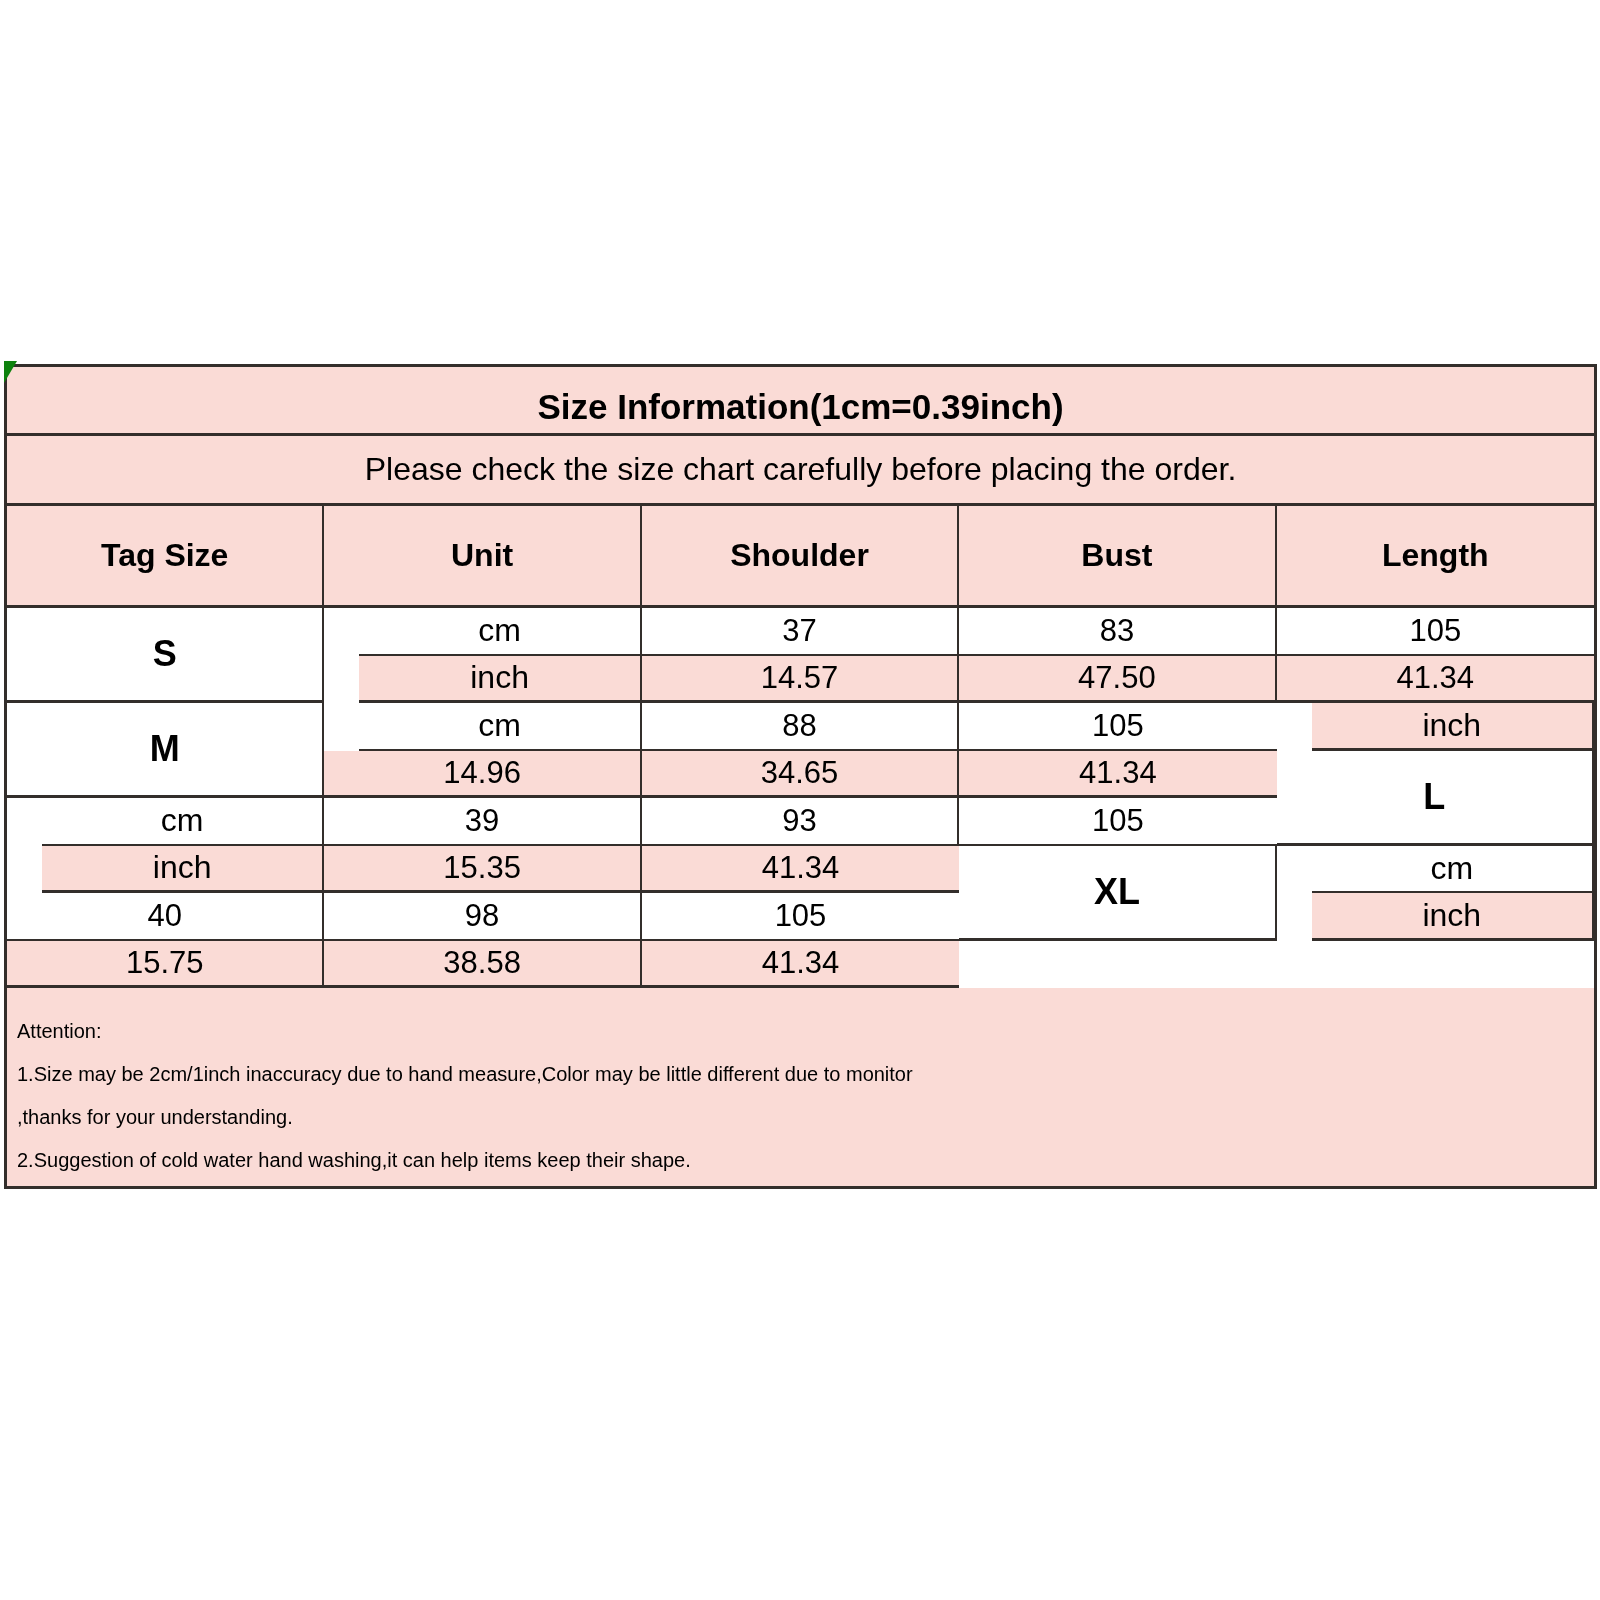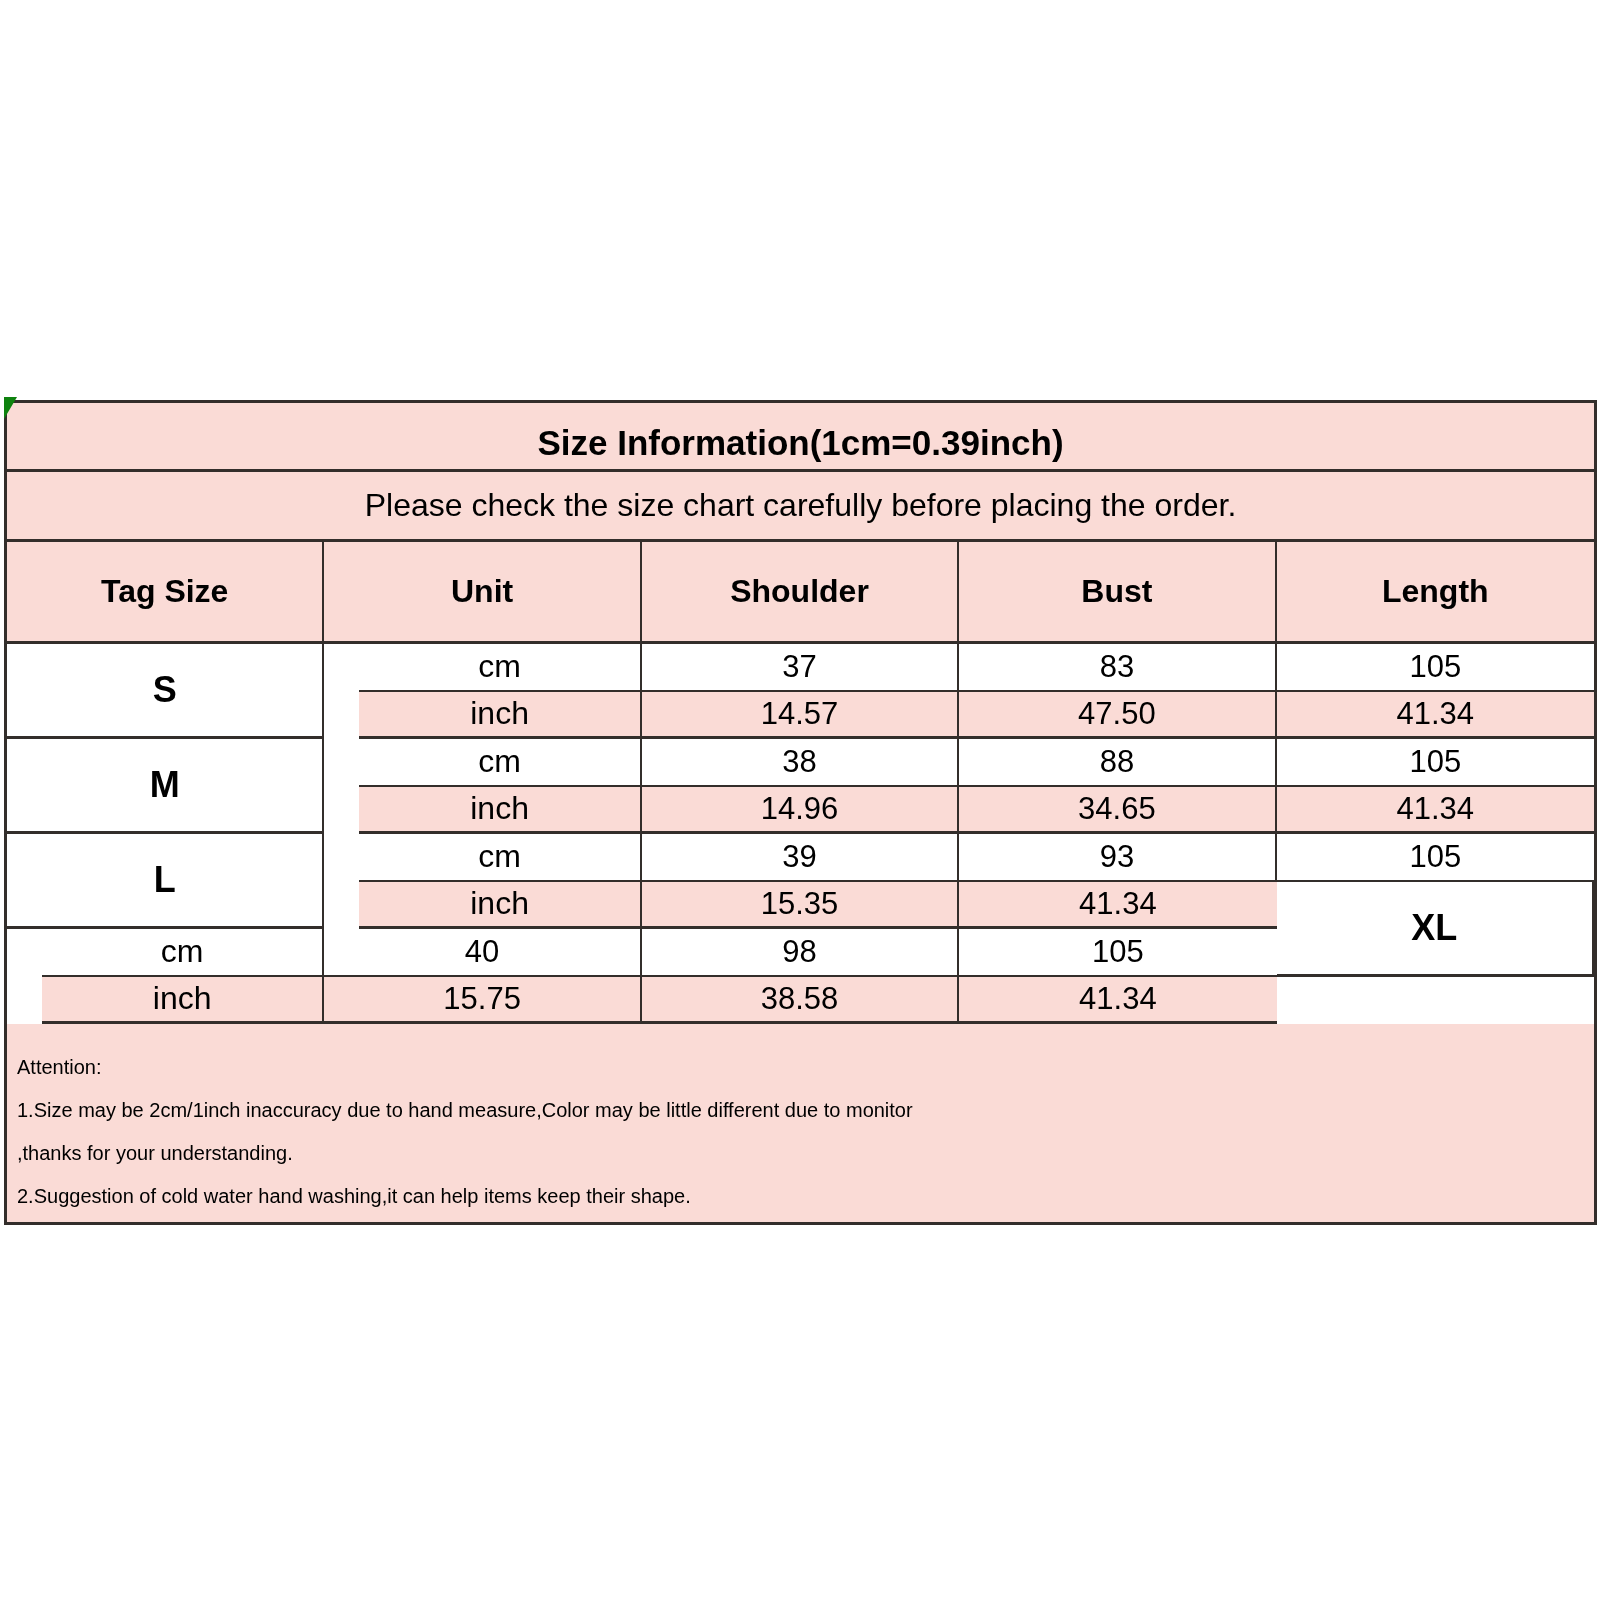--- a/index.html
+++ b/index.html
@@ -12,21 +12,21 @@
   html,body{margin:0;padding:0;}
   body{
     width:1600px;height:1600px;
     background:#ffffff;
     position:relative;
     font-family:"Liberation Sans","DejaVu Sans",sans-serif;
     color:var(--text);
   }
   .tbl{
     position:absolute;
-    left:4px;top:400px;
+    left:4px;top:364px;
     width:1593px;height:825px;
     border:3px solid var(--line);
     display:grid;
     grid-template-columns:repeat(5,1fr);
     grid-template-rows:69px 70px 102px repeat(8,47.5px) 1fr;
     background:#ffffff;
   }
   .c{
     border-right:2px solid var(--line);
     border-bottom:2px solid var(--line);
@@ -89,21 +89,20 @@
   <div class="c w val">37</div>
   <div class="c w val">83</div>
   <div class="c w val nr">105</div>
   <div class="c p unit b3">inch</div>
   <div class="c p val b3">14.57</div>
   <div class="c p val b3">47.50</div>
   <div class="c p val b3 nr">41.34</div>
 
   <div class="c tag b3">M</div>
   <div class="c w unit">cm</div>
-  <div class="c w val">38</div>
   <div class="c w val">88</div>
   <div class="c w val nr">105</div>
   <div class="c p unit b3">inch</div>
   <div class="c p val b3">14.96</div>
   <div class="c p val b3">34.65</div>
   <div class="c p val b3 nr">41.34</div>
 
   <div class="c tag b3">L</div>
   <div class="c w unit">cm</div>
   <div class="c w val">39</div>

